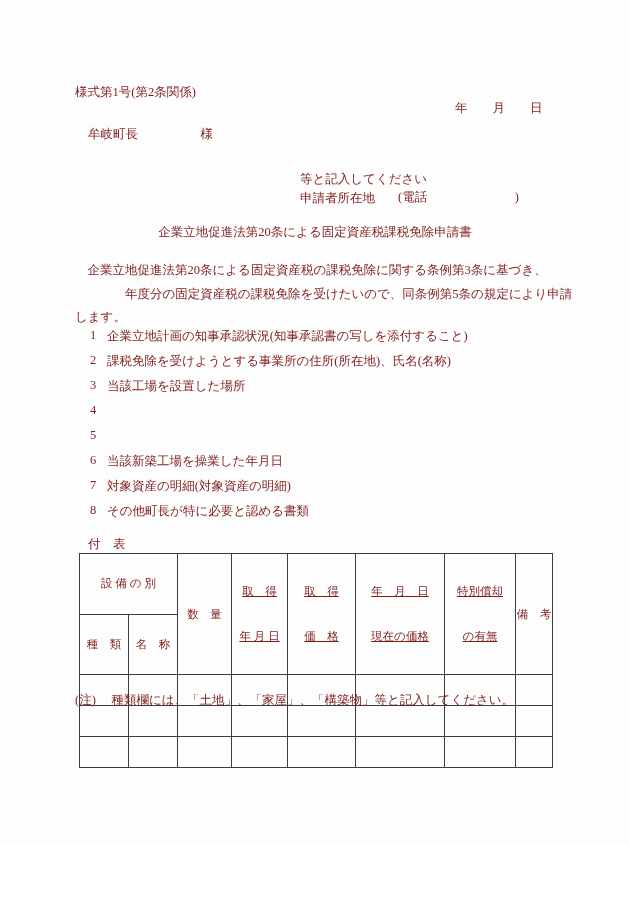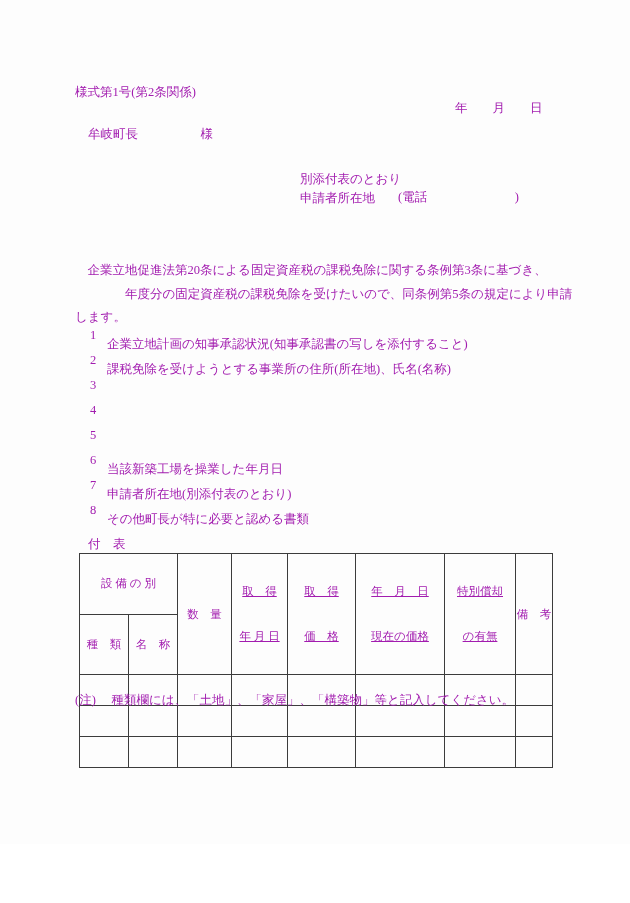--- a/index.html
+++ b/index.html
@@ -3,21 +3,21 @@
 <meta charset="utf-8">
 <style>
   * { box-sizing: border-box; }
   html, body { margin: 0; padding: 0; background: #ffffff; }
   .page {
     position: relative;
     width: 630px;
     height: 844px;
     background: #fdfdfd;
     font-family: "Liberation Serif", "DejaVu Serif", serif;
-    color: #a21caf;
+    color: #7f1d1d;
     font-size: 12.5px;
     overflow: hidden;
   }
   .abs { position: absolute; white-space: pre; line-height: 1.15; }
 
   .form-number   { left: 75px;  top: 85px;  }
   .date-line     { left: 455px; top: 101px; }
   .addressee     { left: 88px;  top: 127px; }
   .applicant-address { left: 300px; top: 151px; margin-top: 40px; }
   .applicant-name    { left: 300px; top: 172px; }
@@ -36,21 +36,21 @@
     left: 75px;
     top: 259px;
     width: 480px;
     line-height: 23.5px;
     white-space: pre;
   }
 
   .list { position: absolute; left: 90px; top: 328px; }
   .list-item { height: 25px; display: flex; align-items: flex-start; white-space: pre; }
   .li-num  { display: inline-block; width: 17px; }
-  .li-text { display: inline-block; margin-top: 8px; }
+  .li-text { display: inline-block; }
 
   .appendix-label { left: 88px; top: 537px; }
 
   table.appendix-table {
     position: absolute;
     left: 79px;
     top: 553px;
     border-collapse: collapse;
     table-layout: fixed;
   }
@@ -75,36 +75,37 @@
 </head>
 <body>
 
 <div class="page">
 
   <div class="abs form-number">様式第1号(第2条関係)</div>
   <div class="abs date-line">年　　月　　日</div>
   <div class="abs addressee">牟岐町長　　　　　様</div>
 
   <div class="abs applicant-address">申請者所在地</div>
-  <div class="abs applicant-name">別添付表のとおり</div>
+  <div class="abs applicant-name">等と記入してください</div>
   <div class="abs phone-line">(電話　　　　　　　)</div>
 
+  <div class="doc-title">企業立地促進法第20条による固定資産税課税免除申請書</div>
 
   <div class="body-paragraph"><span>　企業立地促進法第20条による固定資産税の課税免除に関する条例第3条に基づき、</span>
 <span>　　　　年度分の固定資産税の課税免除を受けたいので、同条例第5条の規定により申請</span>
 <span>します。</span></div>
 
   <div class="list">
     <div class="list-item"><span class="li-num">1</span><span class="li-text">企業立地計画の知事承認状況(知事承認書の写しを添付すること)</span></div>
     <div class="list-item"><span class="li-num">2</span><span class="li-text">課税免除を受けようとする事業所の住所(所在地)、氏名(名称)</span></div>
-    <div class="list-item"><span class="li-num">3</span></div>
+    <div class="list-item"><span class="li-num">3</span><span class="li-text">当該工場を設置した場所</span></div>
     <div class="list-item"><span class="li-num">4</span></div>
     <div class="list-item"><span class="li-num">5</span></div>
     <div class="list-item"><span class="li-num">6</span><span class="li-text">当該新築工場を操業した年月日</span></div>
-    <div class="list-item"><span class="li-num">7</span><span class="li-text">申請者所在地(別添付表のとおり)</span></div>
+    <div class="list-item"><span class="li-num">7</span><span class="li-text">対象資産の明細(対象資産の明細)</span></div>
     <div class="list-item"><span class="li-num">8</span><span class="li-text">その他町長が特に必要と認める書類</span></div>
   </div>
 
   <div class="abs appendix-label">付　表</div>
 
   <table class="appendix-table">
     <colgroup>
       <col style="width:49px">
         <col style="width:49px">
         <col style="width:54px">

